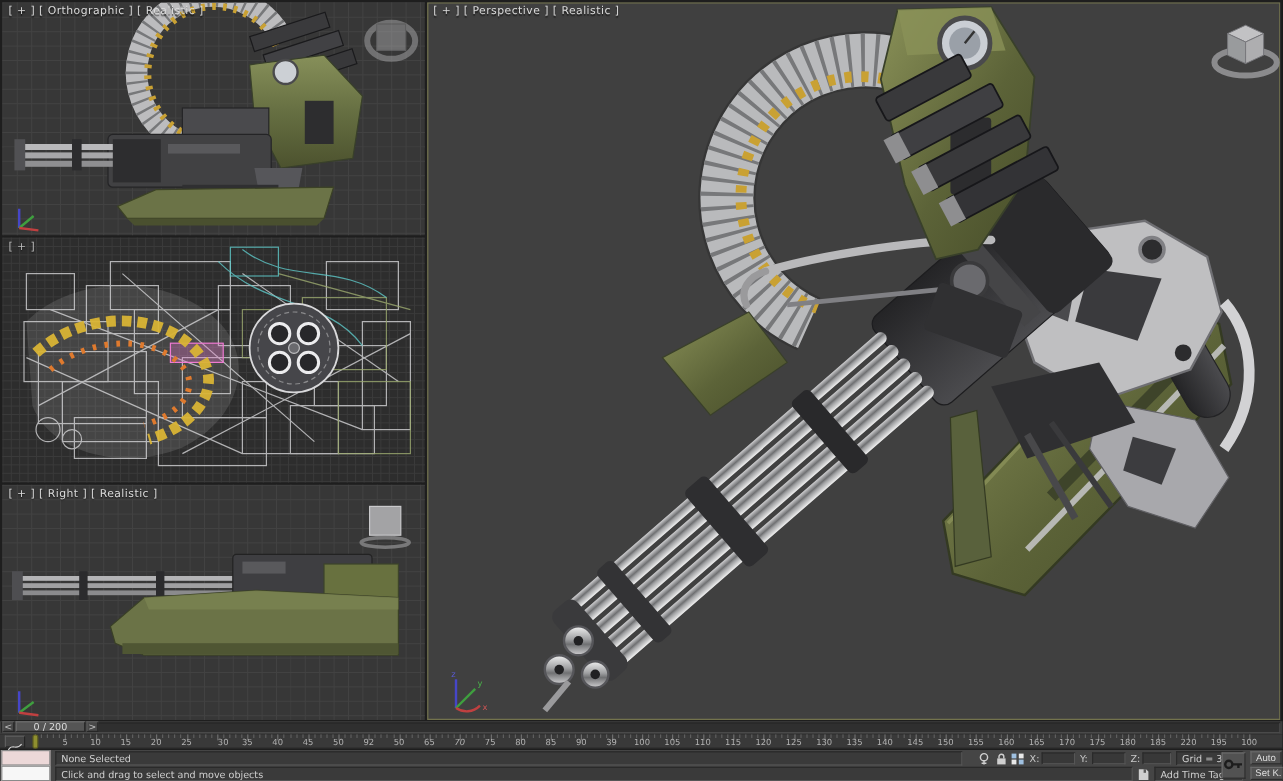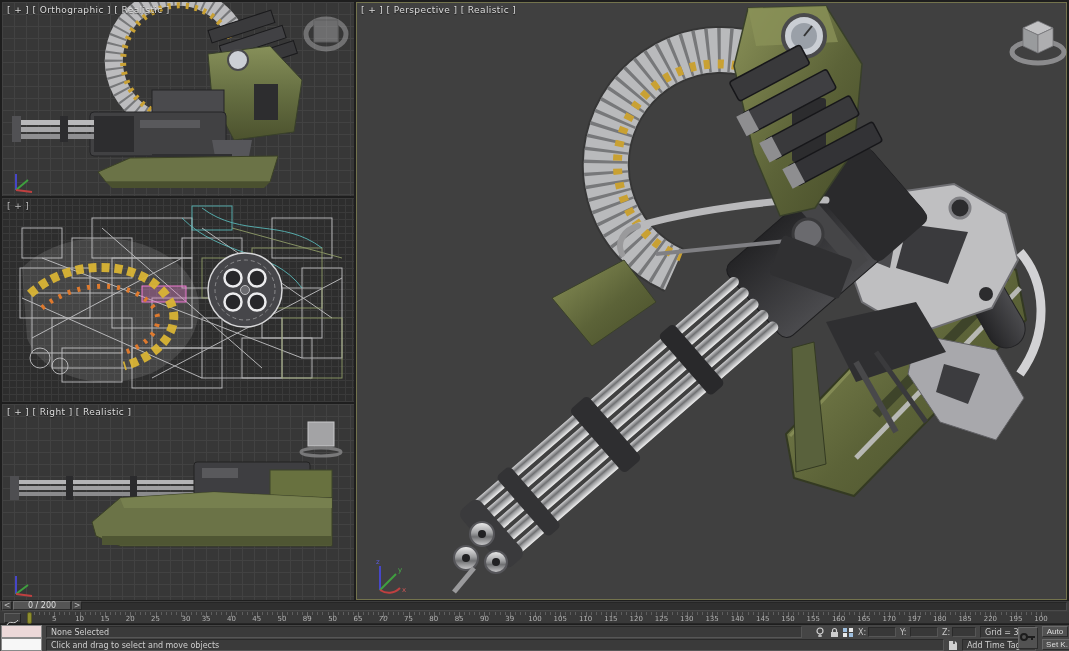--- a/index.html
+++ b/index.html
@@ -412,21 +412,21 @@
         <div class="tick" style="left: 266.82px;"></div>
         <div class="tick" style="left: 271.88px;"></div>
         <div class="tick" style="left: 276.94px;"></div>
         <div class="tick tick-major" style="left: 282px;"></div>
         <div class="tick-num" style="left: 282px;">50</div>
         <div class="tick" style="left: 287.06px;"></div>
         <div class="tick" style="left: 292.12px;"></div>
         <div class="tick" style="left: 297.18px;"></div>
         <div class="tick" style="left: 302.24px;"></div>
         <div class="tick tick-major" style="left: 307.3px;"></div>
-        <div class="tick-num" style="left: 307.3px;">89</div>
+        <div class="tick-num" style="left: 307.3px;">92</div>
         <div class="tick" style="left: 312.36px;"></div>
         <div class="tick" style="left: 317.42px;"></div>
         <div class="tick" style="left: 322.48px;"></div>
         <div class="tick" style="left: 327.54px;"></div>
         <div class="tick tick-major" style="left: 332.6px;"></div>
         <div class="tick-num" style="left: 332.6px;">50</div>
         <div class="tick" style="left: 337.66px;"></div>
         <div class="tick" style="left: 342.72px;"></div>
         <div class="tick" style="left: 347.78px;"></div>
         <div class="tick" style="left: 352.84px;"></div>
@@ -556,21 +556,21 @@
         <div class="tick" style="left: 874.02px;"></div>
         <div class="tick" style="left: 879.08px;"></div>
         <div class="tick" style="left: 884.14px;"></div>
         <div class="tick tick-major" style="left: 889.2px;"></div>
         <div class="tick-num" style="left: 889.2px;">170</div>
         <div class="tick" style="left: 894.26px;"></div>
         <div class="tick" style="left: 899.32px;"></div>
         <div class="tick" style="left: 904.38px;"></div>
         <div class="tick" style="left: 909.44px;"></div>
         <div class="tick tick-major" style="left: 914.5px;"></div>
-        <div class="tick-num" style="left: 914.5px;">197</div>
+        <div class="tick-num" style="left: 914.5px;">175</div>
         <div class="tick" style="left: 919.56px;"></div>
         <div class="tick" style="left: 924.62px;"></div>
         <div class="tick" style="left: 929.68px;"></div>
         <div class="tick" style="left: 934.74px;"></div>
         <div class="tick tick-major" style="left: 939.8px;"></div>
         <div class="tick-num" style="left: 939.8px;">180</div>
         <div class="tick" style="left: 944.86px;"></div>
         <div class="tick" style="left: 949.92px;"></div>
         <div class="tick" style="left: 954.98px;"></div>
         <div class="tick" style="left: 960.04px;"></div>

